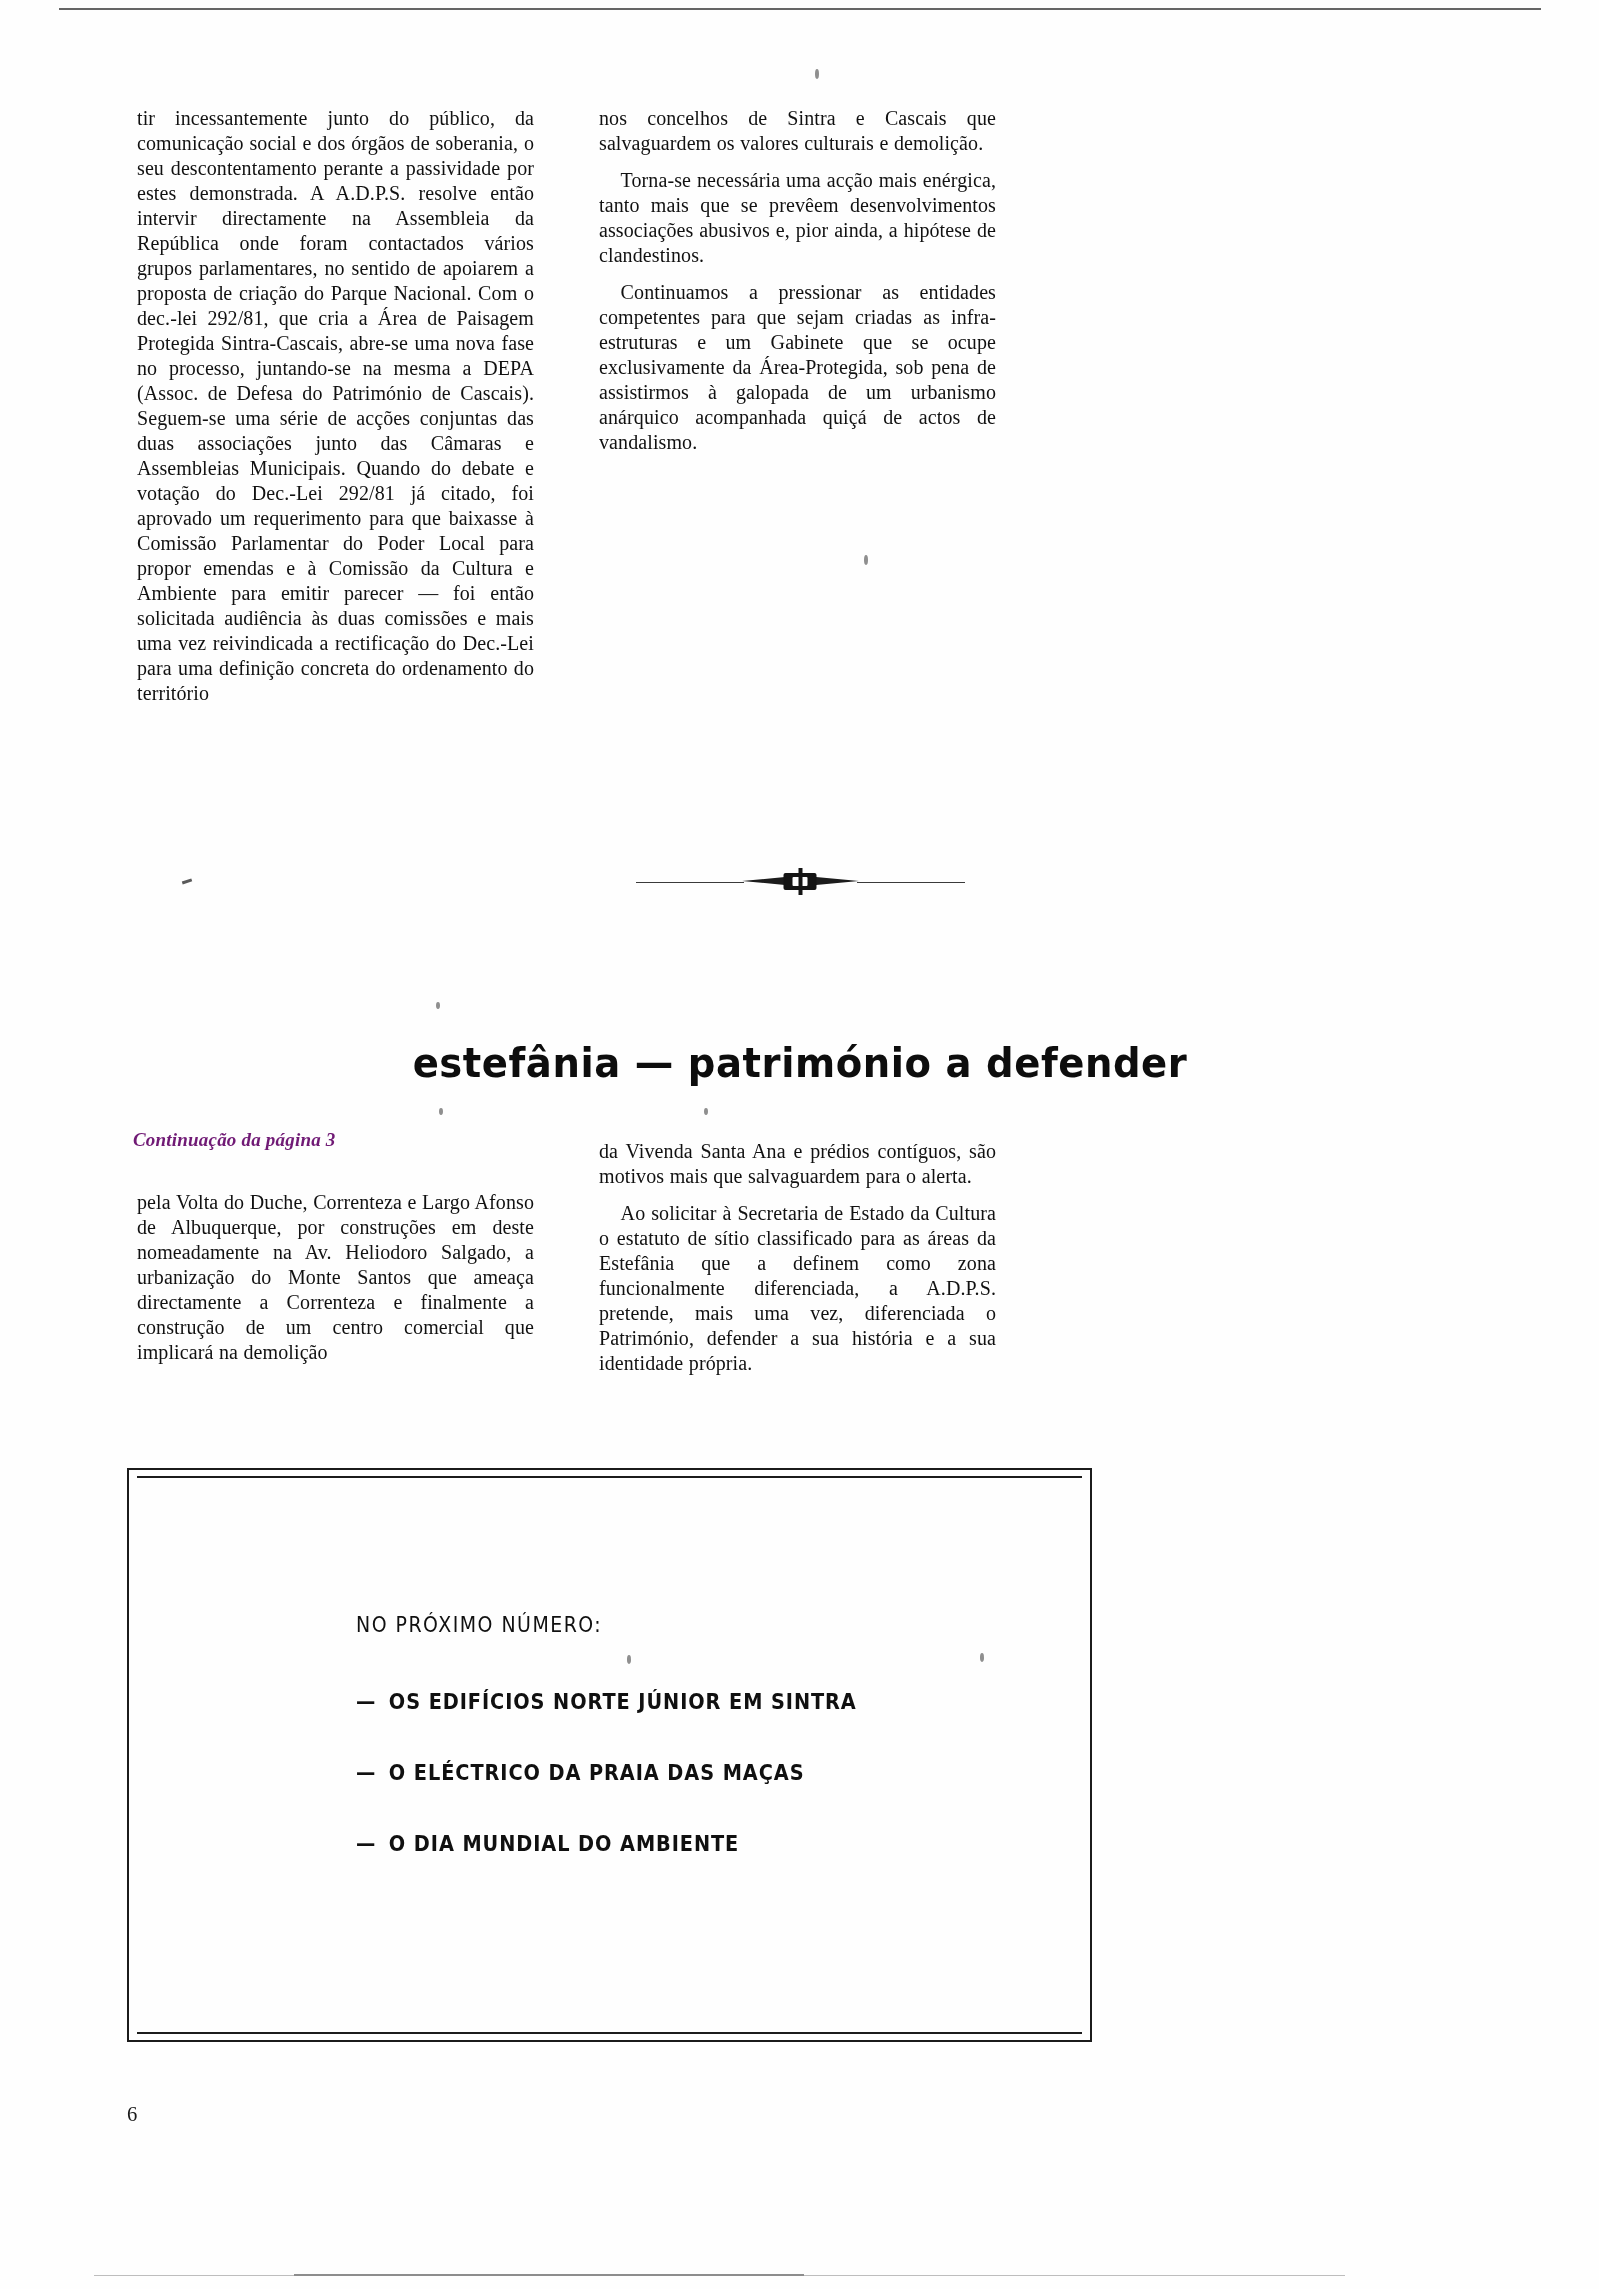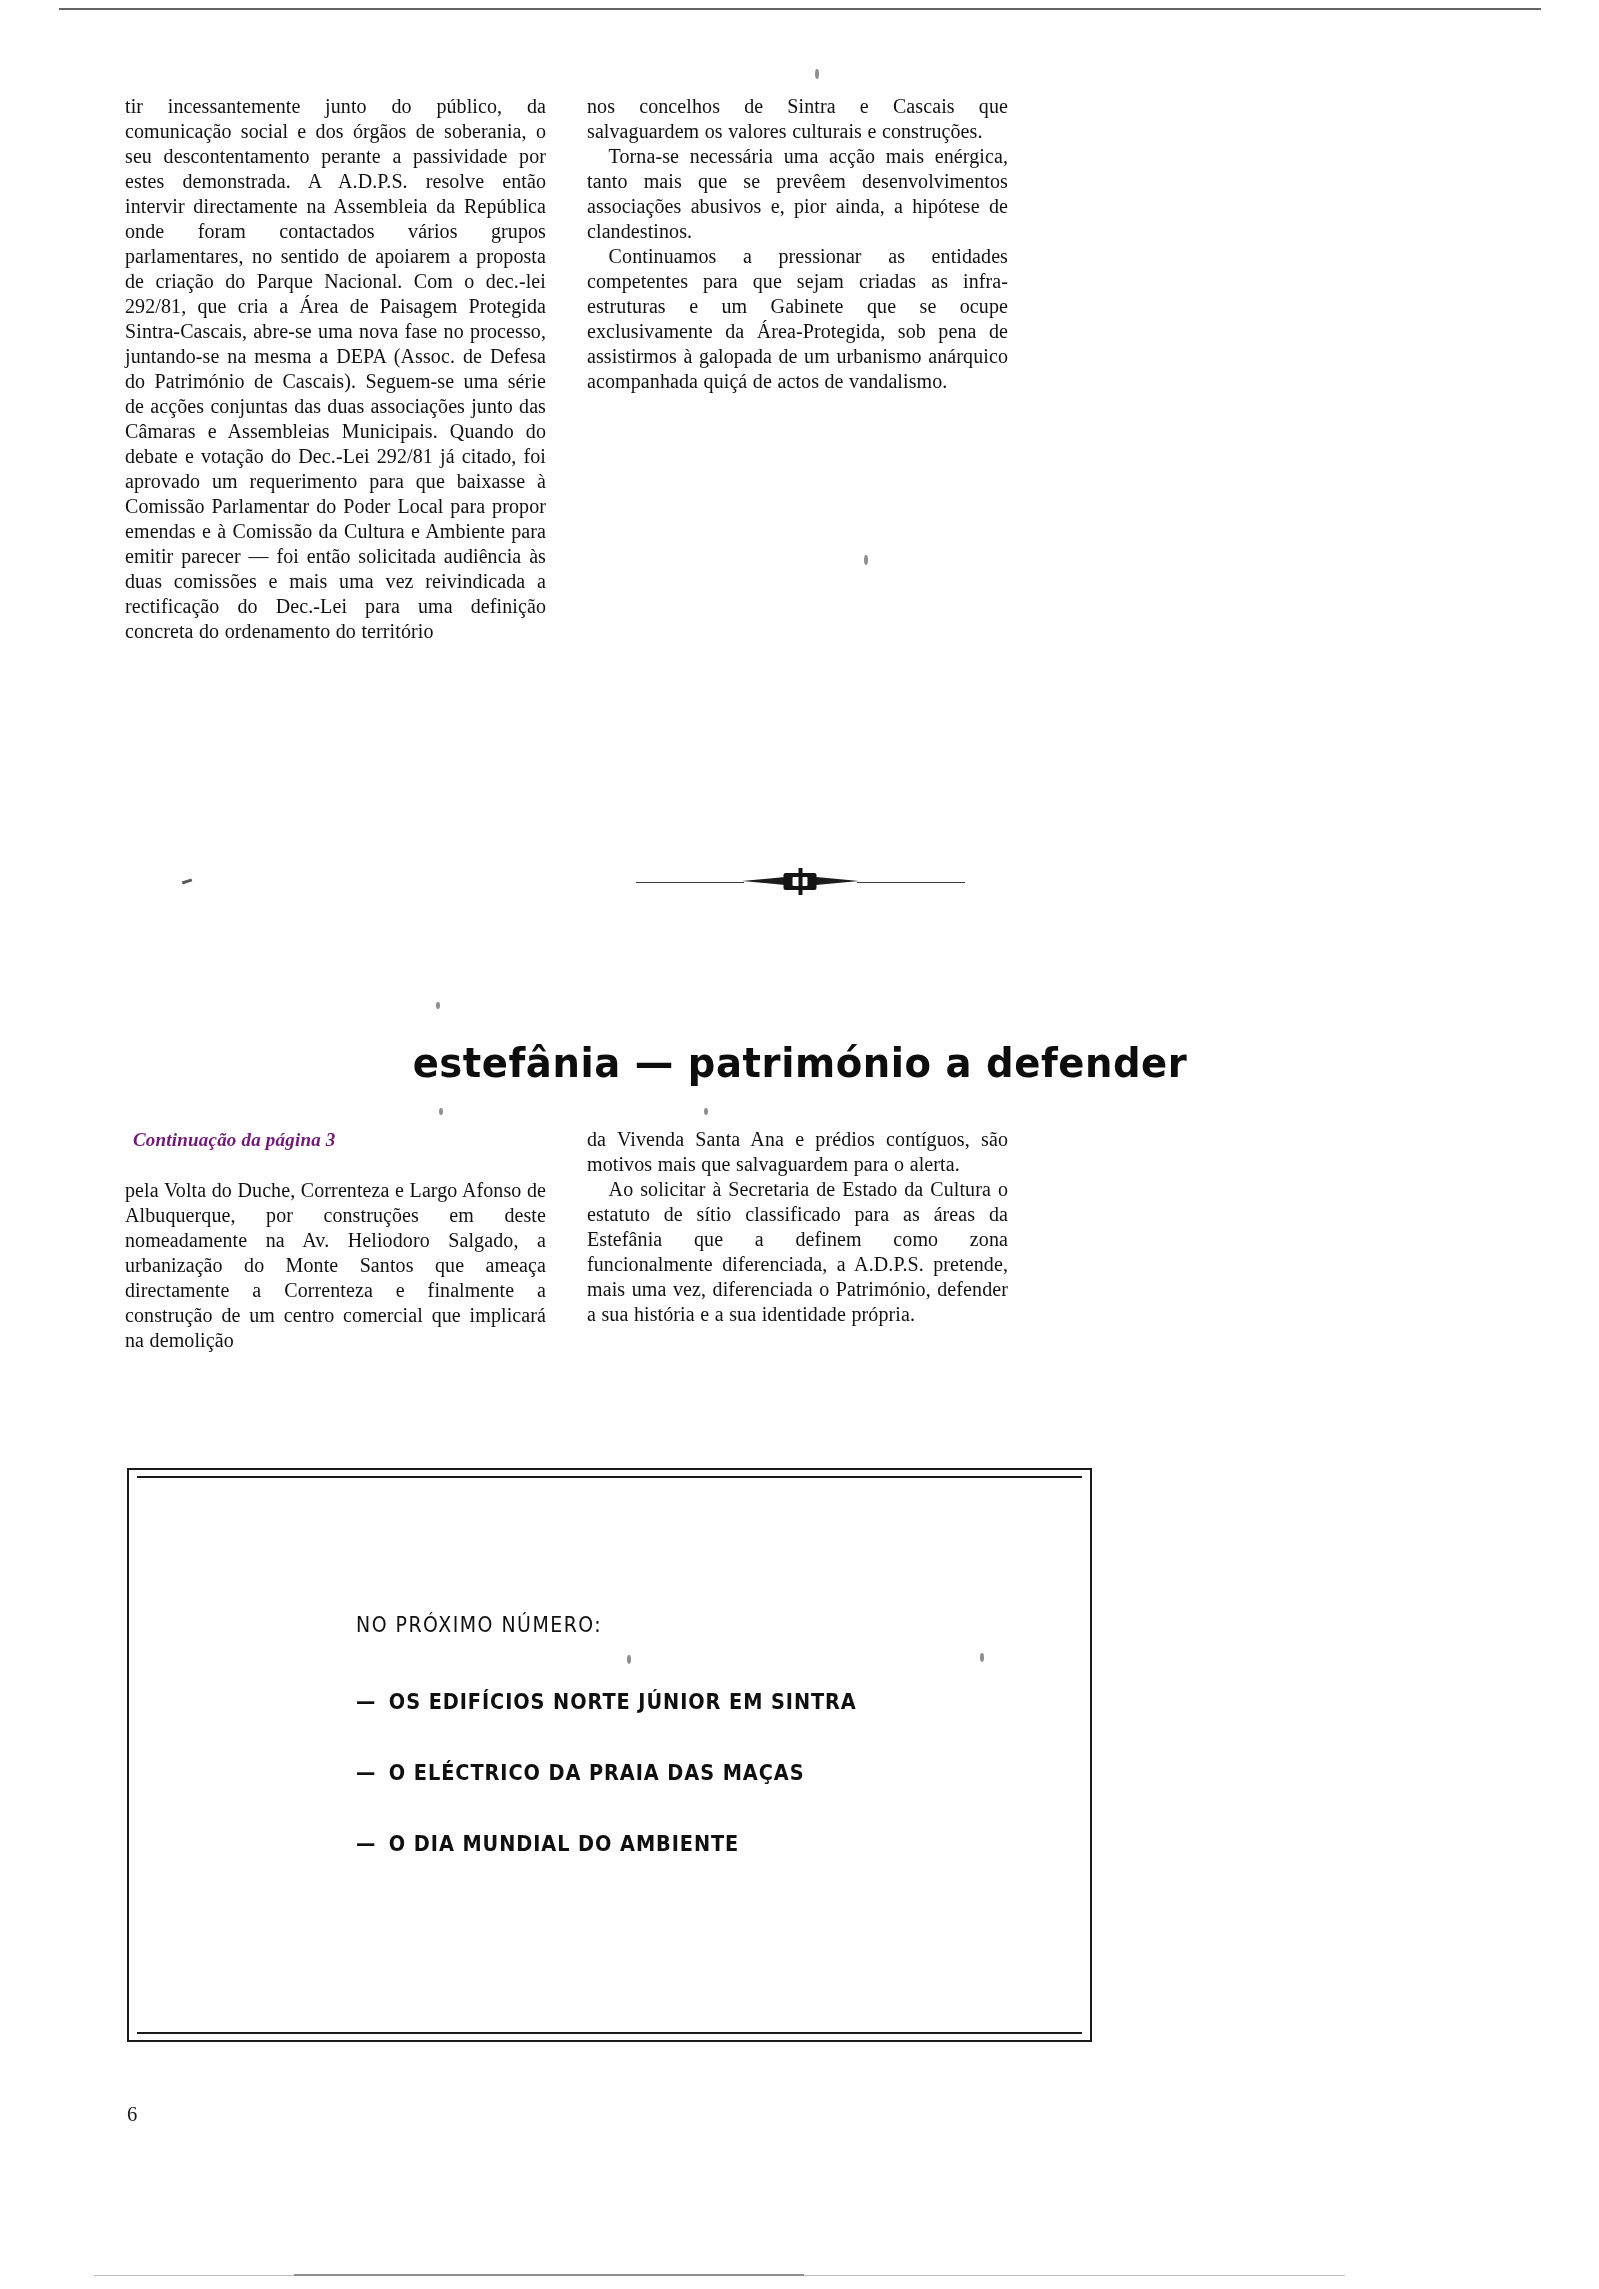--- a/index.html
+++ b/index.html
@@ -64,21 +64,21 @@
     display: flex;
     gap: 41px;
   }
   .col {
     width: 421px;
   }
   .body-p {
     font-size: 20px;
     line-height: 25px;
     text-align: justify;
-    margin: 0;
+    margin: 12px;
     letter-spacing: 0.1px;
     word-spacing: 0.4px;
     text-indent: 0;
   }
   .body-p + .body-p {
     text-indent: 21.6px;
   }
   .col.right .body-p:first-child {
     text-indent: 0;
   }
@@ -269,21 +269,21 @@
   <div class="scan-speck" style="left:439px; top:1108px; width:3.9px; height:6.9px;"></div>
   <div class="scan-speck" style="left:704px; top:1108px; width:3.9px; height:6.9px;"></div>
   <div class="scan-speck" style="left:627px; top:1655px; width:3.9px; height:8.8px;"></div>
   <div class="scan-speck" style="left:980px; top:1653px; width:3.9px; height:8.8px;"></div>
 
   <div id="top-article">
     <div class="col left">
       <p class="body-p">tir incessantemente junto do público, da comunicação social e dos órgãos de soberania, o seu descontentamento perante a passividade por estes demonstrada. A A.D.P.S. resolve então intervir directamente na Assembleia da República onde foram contactados vários grupos parlamentares, no sentido de apoiarem a proposta de criação do Parque Nacional. Com o dec.-lei 292/81, que cria a Área de Paisagem Protegida Sintra-Cascais, abre-se uma nova fase no processo, juntando-se na mesma a DEPA (Assoc. de Defesa do Património de Cascais). Seguem-se uma série de acções conjuntas das duas associações junto das Câmaras e Assembleias Municipais. Quando do debate e votação do Dec.-Lei 292/81 já citado, foi aprovado um requerimento para que baixasse à Comissão Parlamentar do Poder Local para propor emendas e à Comissão da Cultura e Ambiente para emitir parecer — foi então solicitada audiência às duas comissões e mais uma vez reivindicada a rectificação do Dec.-Lei para uma definição concreta do ordenamento do território</p>
     </div>
     <div class="col right">
-      <p class="body-p">nos concelhos de Sintra e Cascais que salvaguardem os valores culturais e construções.</p>
+      <p class="body-p">nos concelhos de Sintra e Cascais que salvaguardem os valores culturais e demolição.</p>
       <p class="body-p">Torna-se necessária uma acção mais enérgica, tanto mais que se prevêem desenvolvimentos associações abusivos e, pior ainda, a hipótese de clandestinos.</p>
       <p class="body-p">Continuamos a pressionar as entidades competentes para que sejam criadas as infra-estruturas e um Gabinete que se ocupe exclusivamente da Área-Protegida, sob pena de assistirmos à galopada de um urbanismo anárquico acompanhada quiçá de actos de vandalismo.</p>
     </div>
   </div>
 
   <div id="ornament">
     <div class="orn-wrap">
       <div class="rule-l"></div>
       <div class="rule-r"></div>
       <div class="taper-l"></div>

